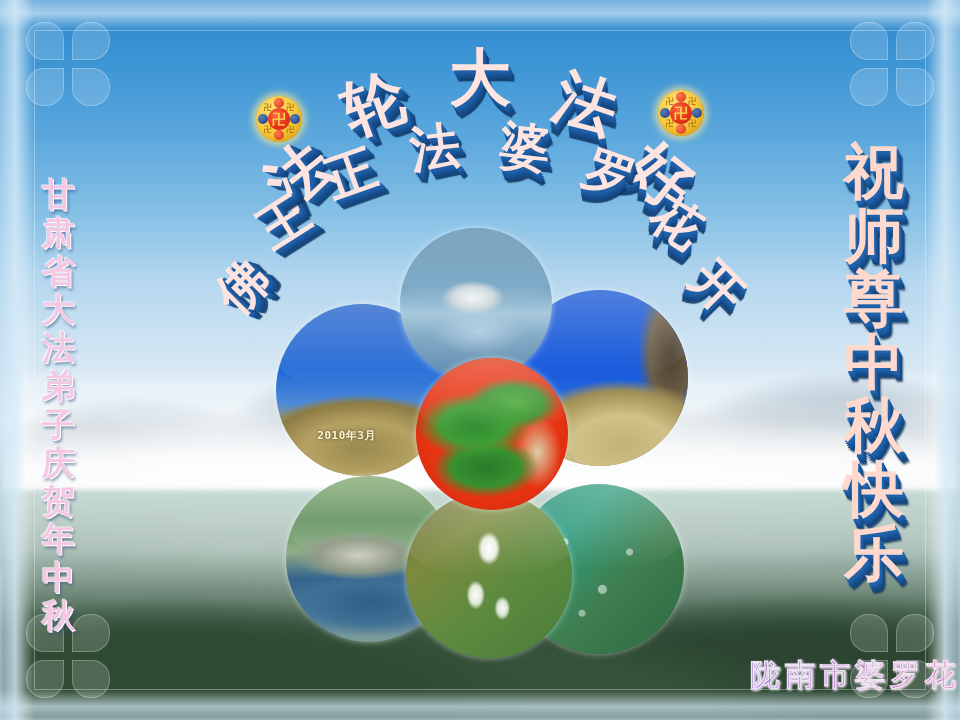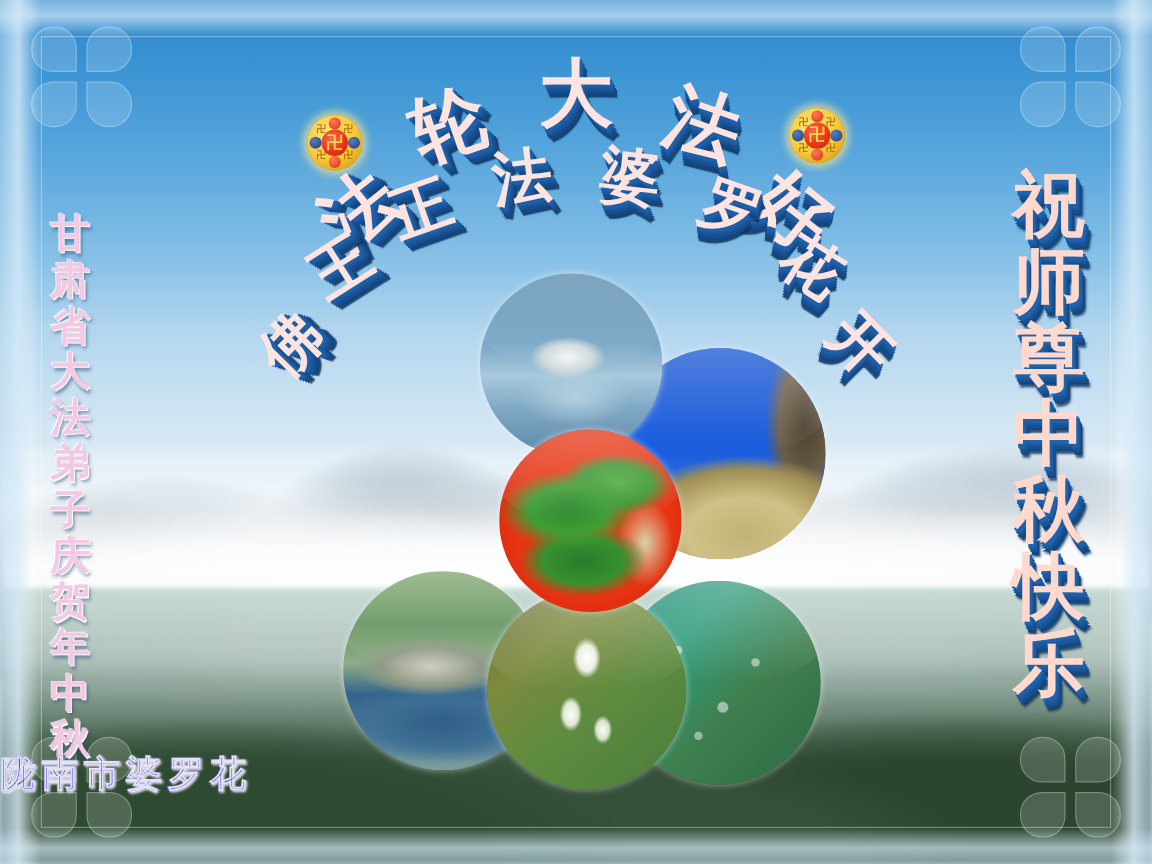--- a/index.html
+++ b/index.html
@@ -238,21 +238,21 @@
   .photo-stamp{
     position:absolute;left:24%;bottom:19%;
     font-size:11px;font-weight:bold;color:#fff6d0;
     font-family:"DejaVu Sans Mono","Liberation Mono",monospace;
     text-shadow:0 0 3px rgba(0,0,0,.6);
     letter-spacing:.5px;
   }
 
   
   .caption{
-    position:absolute;left:0;right:0;bottom:54px;text-align:left;
+    position:absolute;left:0;right:0;bottom:24px;text-align:right;
     font-family:Liberation Mono, monospace;
     font-weight:bold;font-size:30px;letter-spacing:5px;
     background:linear-gradient(to right,#3b35c9 0%, #4a3fd0 18%, #2f7bd8 38%, #3aa070 58%, #7a49b8 78%, #b83ea0 100%);
     -webkit-background-clip:text;background-clip:text;color:transparent;
     -webkit-text-stroke:.6px rgba(255,255,255,.85);
     filter:drop-shadow(1px 1px 1px rgba(255,255,255,.9));
     pointer-events:none;
   }
 </style>
 </head>
@@ -339,20 +339,25 @@
       <span class="arc-char sub-char" style="left: 284.193px; top: 222.261px; transform: translate(-50%, -50%) rotate(-32.3286deg);">王</span>
       <span class="arc-char sub-char" style="left: 351.212px; top: 174.082px; transform: translate(-50%, -50%) rotate(-19.3971deg);">正</span>
       <span class="arc-char sub-char" style="left: 435.11px; top: 148.304px; transform: translate(-50%, -50%) rotate(-6.46571deg);">法</span>
       <span class="arc-char sub-char" style="left: 524.89px; top: 148.304px; transform: translate(-50%, -50%) rotate(6.46571deg);">婆</span>
       <span class="arc-char sub-char" style="left: 608.788px; top: 174.082px; transform: translate(-50%, -50%) rotate(19.3971deg);">罗</span>
       <span class="arc-char sub-char" style="left: 675.807px; top: 222.261px; transform: translate(-50%, -50%) rotate(32.3286deg);">花</span>
       <span class="arc-char sub-char" style="left: 717.164px; top: 286.526px; transform: translate(-50%, -50%) rotate(45.26deg);">开</span>
     </div>
 
   <div class="collage">
+    <div class="petal p2">
+      <div class="petal-inner"></div>
+      <div class="petal-sheen"></div>
+      <div class="photo-stamp">2010年3月</div>
+    </div>
     <div class="petal p3">
       <div class="petal-inner"></div>
       <div class="petal-sheen"></div>
     </div>
     <div class="petal p1">
       <div class="petal-inner"></div>
       <div class="petal-sheen"></div>
     </div>
     <div class="petal p5">
       <div class="petal-inner"></div>

